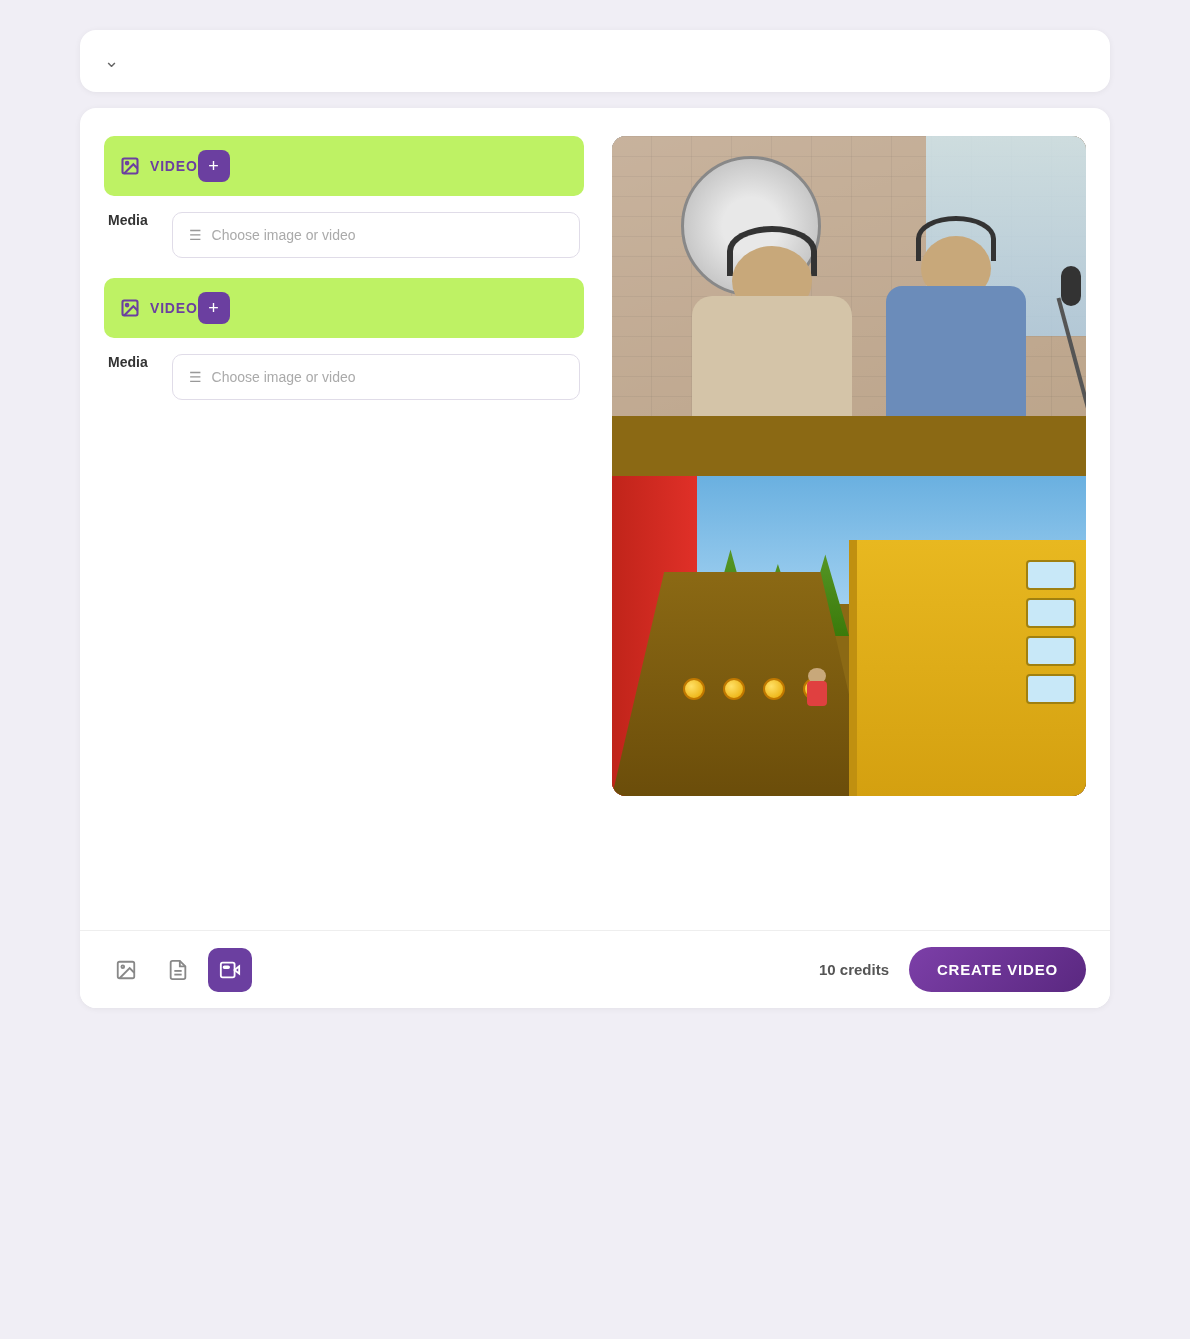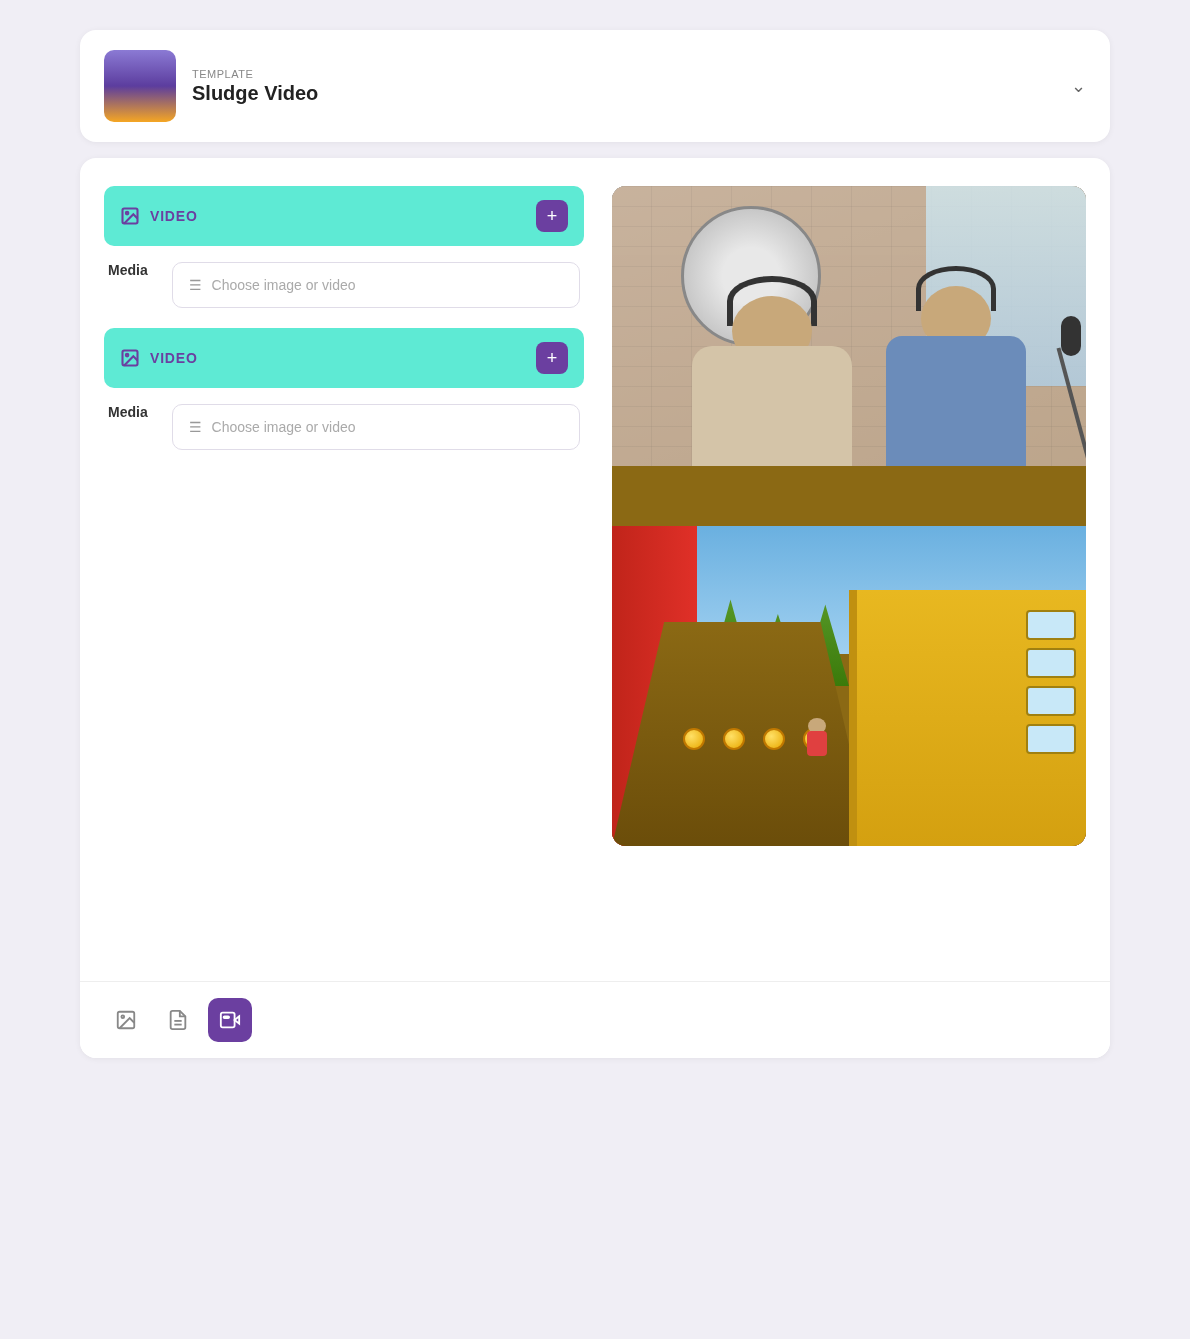--- a/index.html
+++ b/index.html
@@ -87,26 +87,25 @@
     }
     .right-panel {
       flex: 1;
     }
 
     
     .section-block {
       margin-bottom: 20px;
     }
     .section-header {
-      background: #5eead4;
+      background: #bef264;
       border-radius: 10px;
       padding: 14px 16px;
       display: flex;
       align-items: center;
-      justify-content: space-between;
       margin-bottom: 16px;
     }
     .section-title-left {
       display: flex;
       align-items: center;
       gap: 10px;
     }
     .section-icon {
       width: 20px;
       height: 20px;
@@ -531,29 +530,20 @@
       letter-spacing: 0.8px;
       cursor: pointer;
     }
   </style>
 </head>
 <body>
 
 <div class="outer-wrapper">
 
   <div class="template-card">
-    <div class="template-left">
-      <div class="template-thumb">
-        <div class="thumb-bg"></div>
-      </div>
-      <div class="template-info">
-        <div class="template-label">TEMPLATE</div>
-        <div class="template-name">Sludge Video</div>
-      </div>
-    </div>
     <div class="chevron-down">⌄</div>
   </div>
 
   <div class="main-card">
     <div class="content-layout">
 
       <div class="left-panel">
 
         <div class="section-block">
           <div class="section-header">
@@ -682,17 +672,21 @@
           <svg viewBox="0 0 24 24" fill="none" stroke="#fff" stroke-width="2">
             <rect x="2" y="4" width="15" height="16" rx="2"></rect>
             <polygon points="22,8 17,12 22,16"></polygon>
             <line x1="6" y1="9" x2="6" y2="9" stroke-width="3"></line>
             <rect x="5" y="8" width="6" height="2" rx="1" fill="#fff"></rect>
           </svg>
         </div>
 
       </div>
 
+      <div class="toolbar-right">
+        <span class="credits-text">10 credits</span>
+        <button class="create-btn">CREATE VIDEO</button>
+      </div>
     </div>
 
   </div>
 
 </div>
 
 </body></html>

